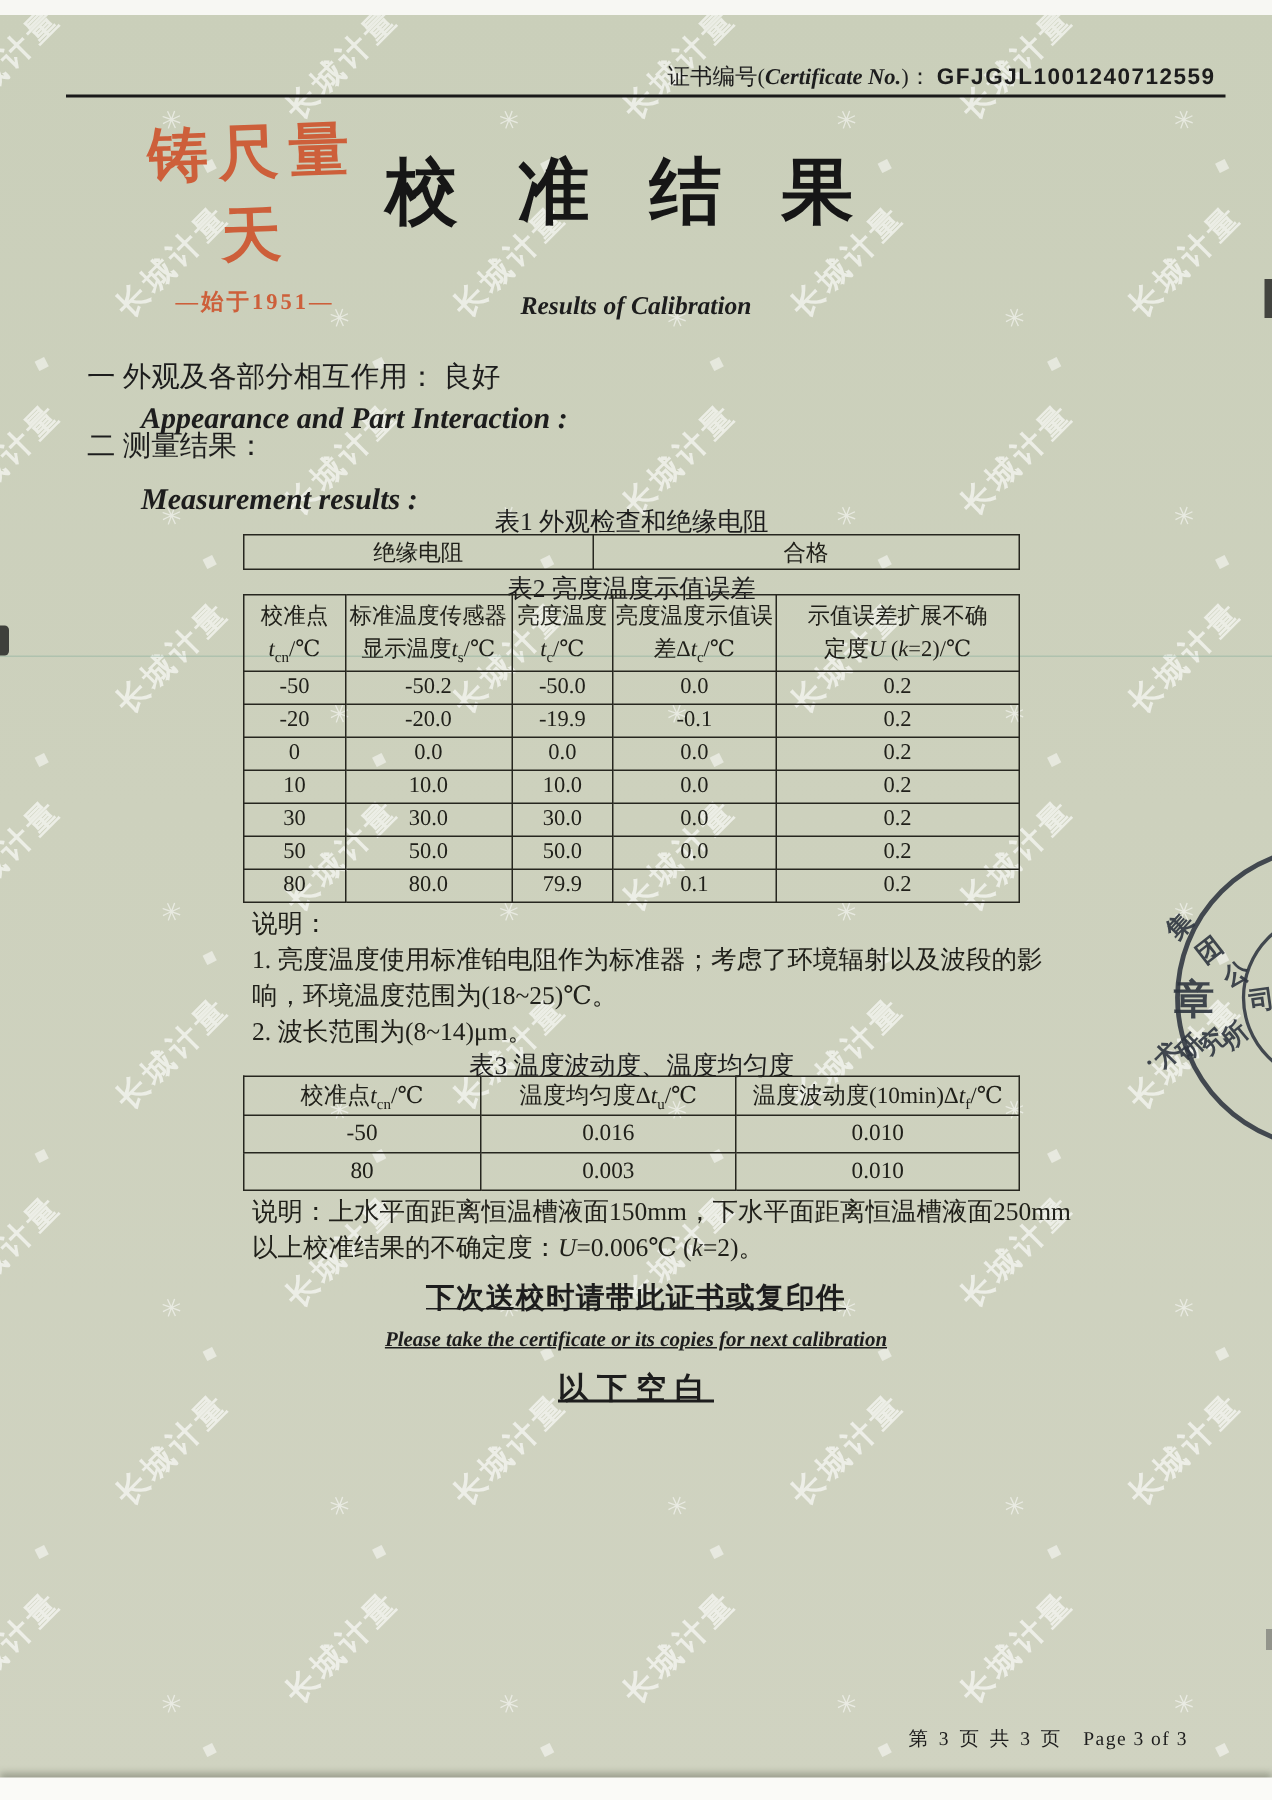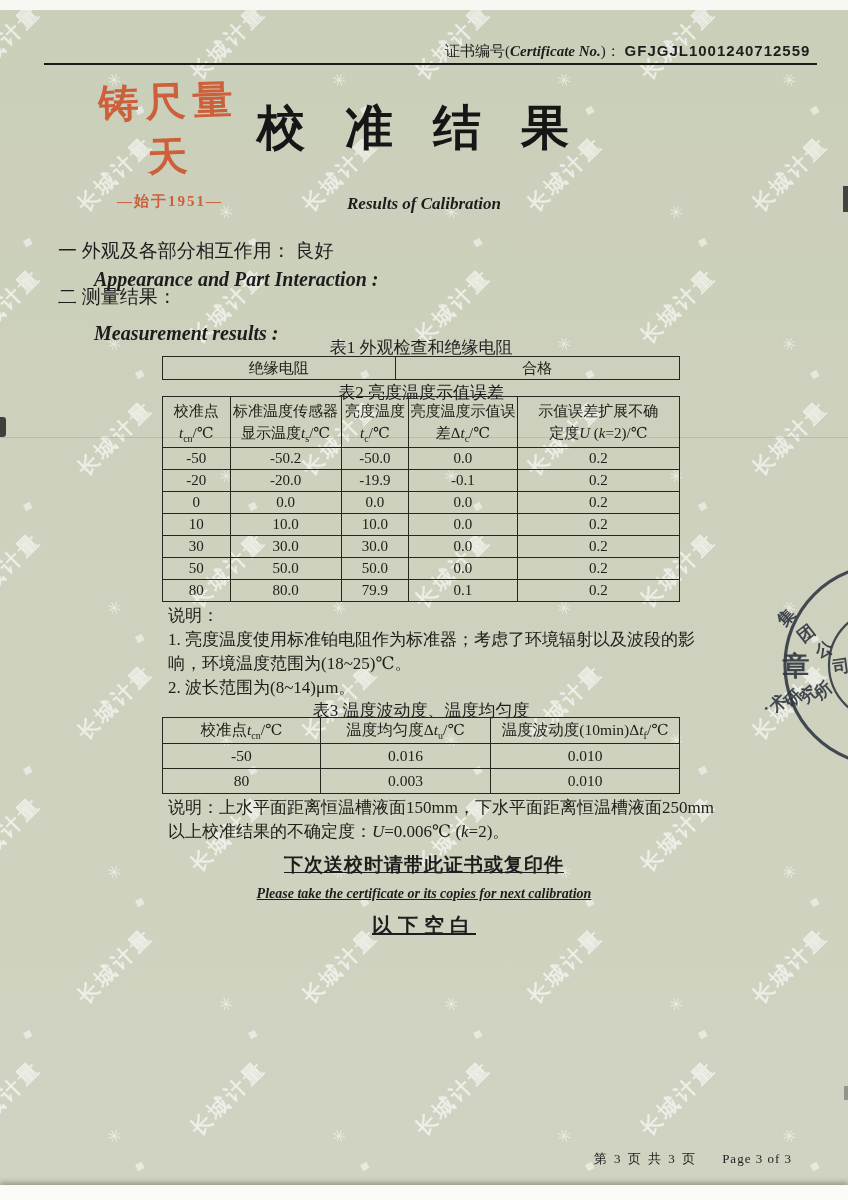--- a/index.html
+++ b/index.html
@@ -56,21 +56,21 @@
   
   .notes{left:168px;width:545px;font-size:17px;line-height:24px;color:#20201a;}
   
   .center-line{left:0;width:848px;text-align:center;text-decoration:underline;}
   .closing-cn{font-size:19px;font-weight:bold;letter-spacing:1px;}
   .closing-en{font-size:14px;font-style:italic;font-weight:600;}
   .blank-cn{font-size:20px;font-weight:bold;letter-spacing:6px;}
   .blank-en{font-size:15px;font-style:italic;font-weight:bold;}
   
   .footer{top:1150px;right:56px;font-size:13px;letter-spacing:2px;white-space:nowrap;}
-  .footer .en{margin-left:20px;letter-spacing:1px;}
+  .footer .en{margin-left:8px;letter-spacing:1px;}
   
   .stamp{top:560px;right:0;width:108px;height:210px;}
 </style>
 </head>
 <body>
 
 <div class="doc">
 
   <div id="wm">
       <span class="wm-text" style="left: -45px; top: 28px;">长城计量</span>

